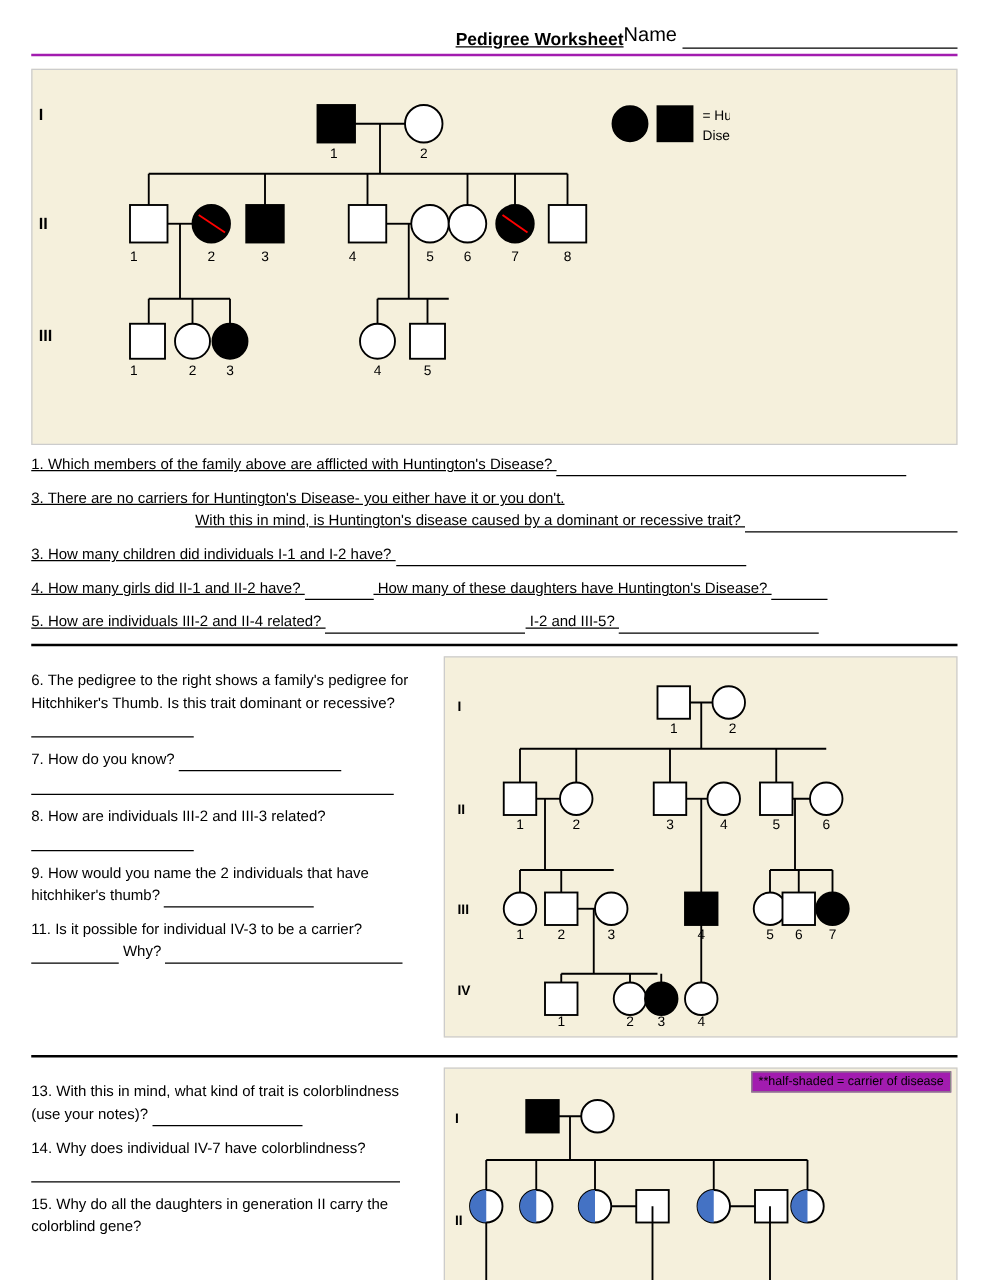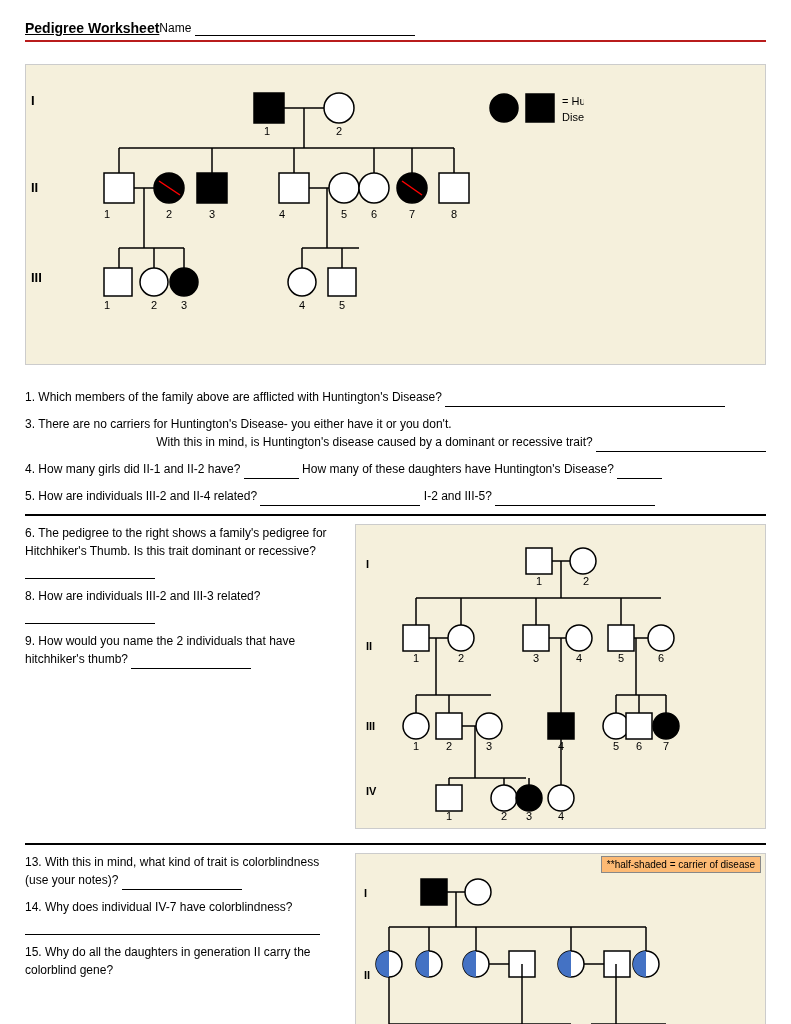--- a/index.html
+++ b/index.html
@@ -9,51 +9,52 @@
       background: #fff;
       width: 791px;
       min-height: 1024px;
       padding: 20px 25px;
       color: #000;
     }
 
     
     .header {
       display: flex;
-      justify-content: flex-start;
+      justify-content: flex-end;
       align-items: flex-end;
-      margin-bottom: 22px;
-      border-bottom: 2px solid #b91c1c;
+      margin-bottom: 10px;
+      border-bottom: 2px solid #a21caf;
       padding-bottom: 4px;
     }
     .header-title {
       font-weight: bold;
       font-size: 14px;
       text-decoration: underline;
     }
     .header-name {
-      font-size: 12px;
+      font-size: 16px;
     }
     .name-line {
       display: inline-block;
       border-bottom: 1px solid #000;
       width: 220px;
     }
 
     
     .section-beige {
       background-color: #f5f0dc;
       border: 1px solid #ccc;
       padding: 8px;
       margin-bottom: 6px;
     }
 
     
     .questions {
-      margin-top: 23px;
+      margin-top: 6px;
+      text-decoration: underline;
     }
     .question {
       margin-bottom: 8px;
       line-height: 1.5;
     }
     .answer-line {
       display: inline-block;
       border-bottom: 1px solid #000;
       min-width: 100px;
     }
@@ -68,20 +69,21 @@
       font-family: Arial, sans-serif;
       font-size: 11px;
     }
 
     .two-col {
       display: flex;
       gap: 10px;
     }
     .left-col {
       flex: 0 0 320px;
+      margin-top: 10px;
     }
     .right-col {
       flex: 1;
     }
 
     
     .divider {
       border: none;
       border-top: 2px solid #000;
       margin: 8px 0;
@@ -191,39 +193,49 @@
 
 <div class="questions">
   <div class="question">
     <span>1. Which members of the family above are afflicted with Huntington's Disease? <span class="answer-line-xl">&nbsp;</span></span>
   </div>
   <div class="question">
     <div>3. There are no carriers for Huntington's Disease- you either have it or you don't.</div>
     <div style="padding-left:18px;text-align:right;">With this in mind, is Huntington's disease caused by a dominant or recessive trait? <span class="answer-line" style="min-width:170px;">&nbsp;</span></div>
   </div>
   <div class="question">
+    3. How many children did individuals I-1 and I-2 have? <span class="answer-line-xl">&nbsp;</span>
+  </div>
+  <div class="question">
     4. How many girls did II-1 and II-2 have? <span class="answer-line" style="min-width:55px;">&nbsp;</span> How many of these daughters have Huntington's Disease? <span class="answer-line" style="min-width:45px;">&nbsp;</span>
   </div>
   <div class="question">
     5. How are individuals III-2 and II-4 related? <span class="answer-line" style="min-width:160px;">&nbsp;</span> I-2 and III-5? <span class="answer-line" style="min-width:160px;">&nbsp;</span>
   </div>
 </div>
 
 <hr class="divider">
 
 <div class="two-col">
   <div class="left-col">
     <div class="question">
       6. The pedigree to the right shows a family's pedigree for Hitchhiker's Thumb. Is this trait dominant or recessive? <span class="answer-line" style="min-width:130px;">&nbsp;</span>
     </div>
     <div class="question">
+      7. How do you know? <span class="answer-line" style="min-width:130px;">&nbsp;</span>
+      <div><span class="answer-line" style="min-width:290px;">&nbsp;</span></div>
+    </div>
+    <div class="question">
       8. How are individuals III-2 and III-3 related? <span class="answer-line" style="min-width:130px;">&nbsp;</span>
     </div>
     <div class="question">
       9. How would you name the 2 individuals that have hitchhiker's thumb? <span class="answer-line" style="min-width:120px;">&nbsp;</span>
+    </div>
+    <div class="question">
+      11. Is it possible for individual IV-3 to be a carrier? <span class="answer-line" style="min-width:70px;">&nbsp;</span> Why? <span class="answer-line" style="min-width:190px;">&nbsp;</span>
     </div>
   </div>
   <div class="right-col">
     <div class="section-beige" style="padding:5px;">
       
       <svg width="330" height="290">
 
         <text x="5" y="38" font-weight="bold" font-size="13">I</text>
 
         <text x="5" y="120" font-weight="bold" font-size="13">II</text>
@@ -342,21 +354,21 @@
       <div><span class="answer-line" style="min-width:295px;">&nbsp;</span></div>
     </div>
     <div class="question">
       15. Why do all the daughters in generation II carry the colorblind gene? 
     </div>
 
   </div>
   <div class="right-col">
     <div class="section-beige" style="padding:5px; position:relative;">
       
-      <div style="position:absolute; top:2px; right:4px; border:1px solid #888; padding:2px 5px; background:#fdba74; font-size:10px;">**half-shaded = carrier of disease</div>
+      <div style="position:absolute; top:2px; right:4px; border:1px solid #888; padding:2px 5px; background:#a21caf; font-size:10px;">**half-shaded = carrier of disease</div>
 
       
       <svg width="330" height="290">
 
         <text x="3" y="38" font-weight="bold" font-size="13">I</text>
         <text x="3" y="120" font-weight="bold" font-size="13">II</text>
         <text x="3" y="200" font-weight="bold" font-size="13">III</text>
         <text x="3" y="270" font-weight="bold" font-size="13">IV</text>
 
         <rect x="60" y="20" width="26" height="26" fill="black" stroke="black" stroke-width="1.5"></rect>

